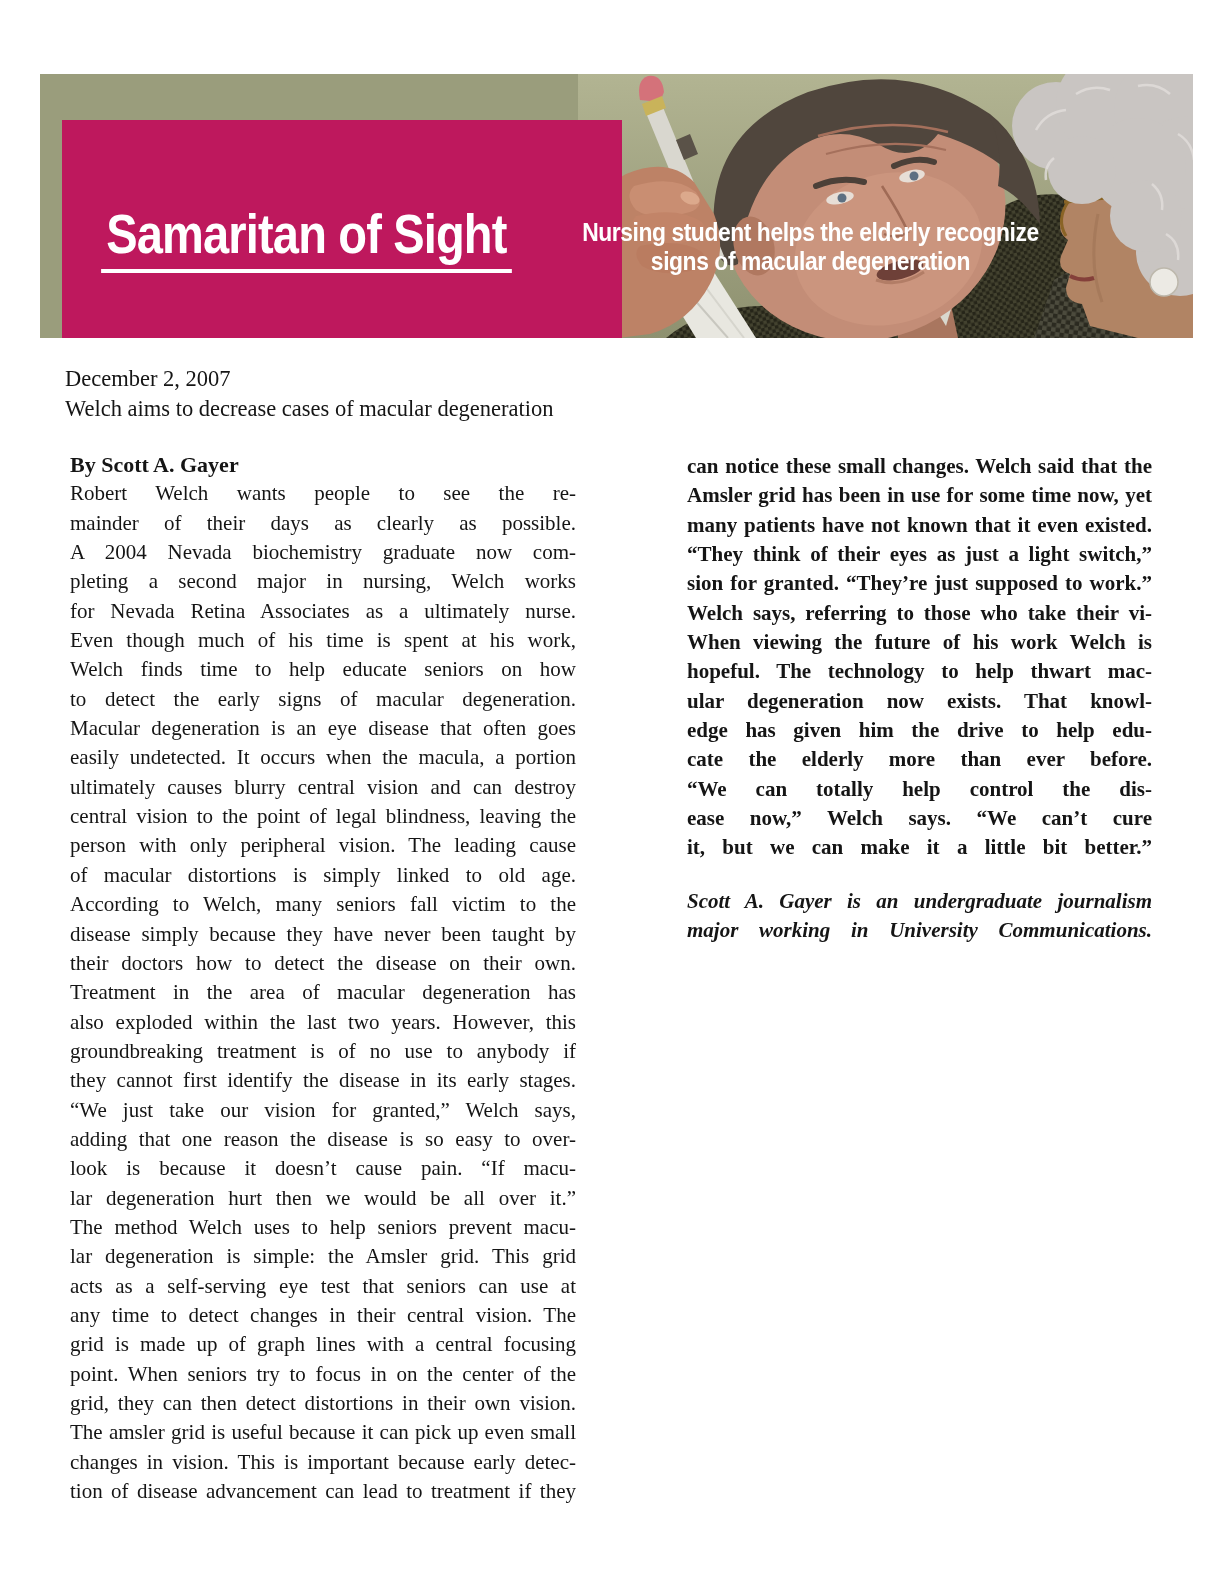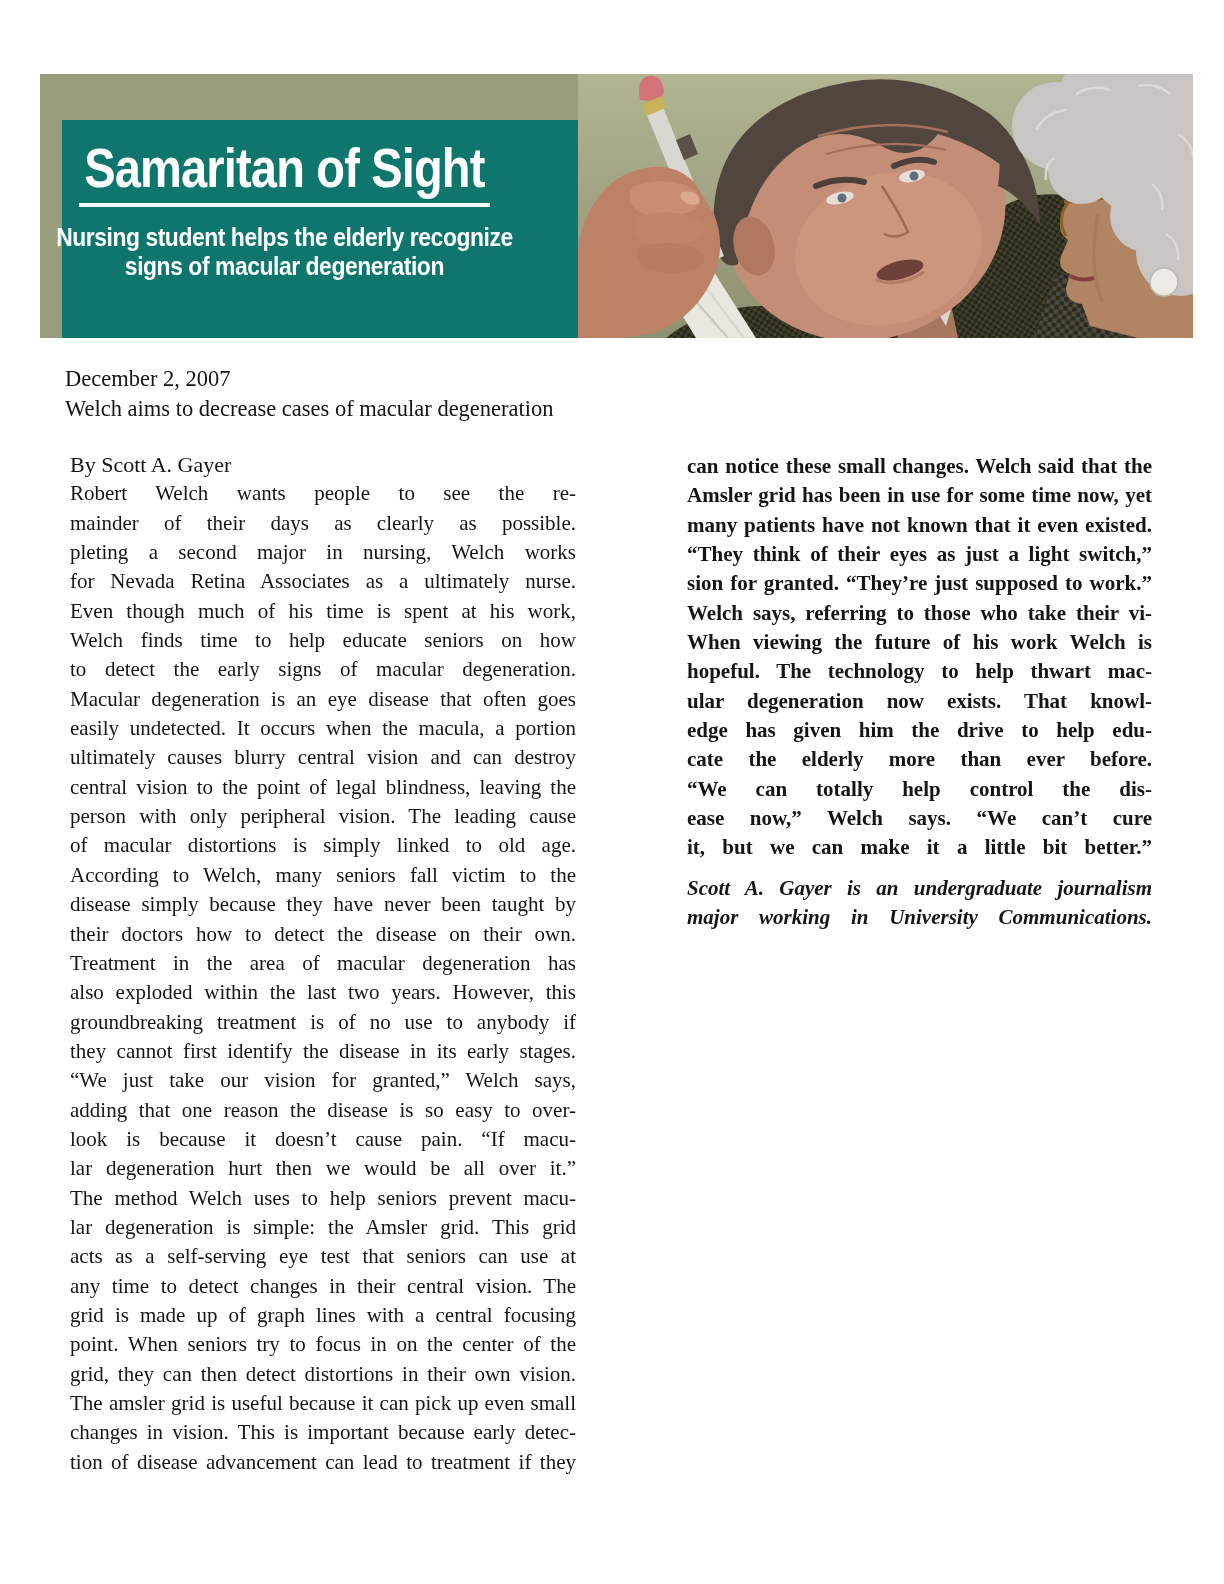--- a/index.html
+++ b/index.html
@@ -7,24 +7,24 @@
     position:relative; width:1224px; height:1584px; background:#ffffff;
     font-family:"Liberation Serif", serif; color:#151515; overflow:hidden;
   }
 
   
   .banner {
     position:absolute; left:40px; top:74px; width:1153px; height:264px;
     background:#9a9d7c; overflow:hidden;
   }
   .title-panel {
-    position:absolute; left:22px; top:46px; width:516px; height:218px;
-    background:#0f766e; box-sizing:border-box;
+    position:absolute; left:22px; top:46px; width:560px; height:218px;
+    background:#be185d; box-sizing:border-box;
     padding:20px 72px 0 0;
-    display:flex; flex-direction:column; align-items:center;
+    display:flex; align-items:center;
   }
   .banner-title {
     display:inline-block;
     font-family:"Liberation Sans", sans-serif; font-weight:bold;
     font-size:56px; line-height:1.0; color:#ffffff; letter-spacing:-1px;
     white-space:nowrap; padding:0 6px 7px 6px;
     border-bottom:4px solid #ffffff;
     transform:scaleX(0.84); transform-origin:50% 50%;
   }
   .banner-subtitle {
@@ -35,26 +35,26 @@
   }
   .photo { position:absolute; right:0; top:0; width:615px; height:264px; }
 
   
   .dateline { position:absolute; left:65px; top:364px; font-size:22.5px; line-height:29.5px; }
 
   
   .col { position:absolute; }
   .col-left  { left:70px;  top:450px; width:506px; }
   .col-right { left:687px; top:452px; width:465px;font-weight:bold; }
-  .byline { font-weight:normal; font-size:22px; line-height:29.35px; }
+  .byline { font-weight:bold; font-size:22px; line-height:29.35px; }
   .jline {
     font-size:21px; line-height:29.35px; word-spacing:-1.2px;
     text-align:justify; text-align-last:justify; text-justify:inter-word;
   }
-  .closing { margin-top:11px; }
+  .closing { margin-top:24px; }
   .closing .jline { font-style:italic; }
 </style>
 </head>
 <body>
 
 <div class="page">
 
   <div class="banner">
     <svg class="photo" viewBox="0 0 615 264" aria-hidden="true">
       <defs>
@@ -188,20 +188,21 @@
   <div class="dateline">
     <div>December 2, 2007</div>
     <div>Welch aims to decrease cases of macular degeneration</div>
   </div>
 
   <div class="col col-left">
     <div class="byline">By Scott A. Gayer</div>
     <div>
         <div class="jline">Robert Welch wants people to see the re-</div>
         <div class="jline">mainder of their days as clearly as possible.</div>
+        <div class="jline">A 2004 Nevada biochemistry graduate now com-</div>
         <div class="jline">pleting a second major in nursing, Welch works</div>
         <div class="jline">for Nevada Retina Associates as a ultimately nurse.</div>
         <div class="jline">Even though much of his time is spent at his work,</div>
         <div class="jline">Welch finds time to help educate seniors on how</div>
         <div class="jline">to detect the early signs of macular degeneration.</div>
         <div class="jline">Macular degeneration is an eye disease that often goes</div>
         <div class="jline">easily undetected. It occurs when the macula, a portion</div>
         <div class="jline">ultimately causes blurry central vision and can destroy</div>
         <div class="jline">central vision to the point of legal blindness, leaving the</div>
         <div class="jline">person with only peripheral vision. The leading cause</div>

